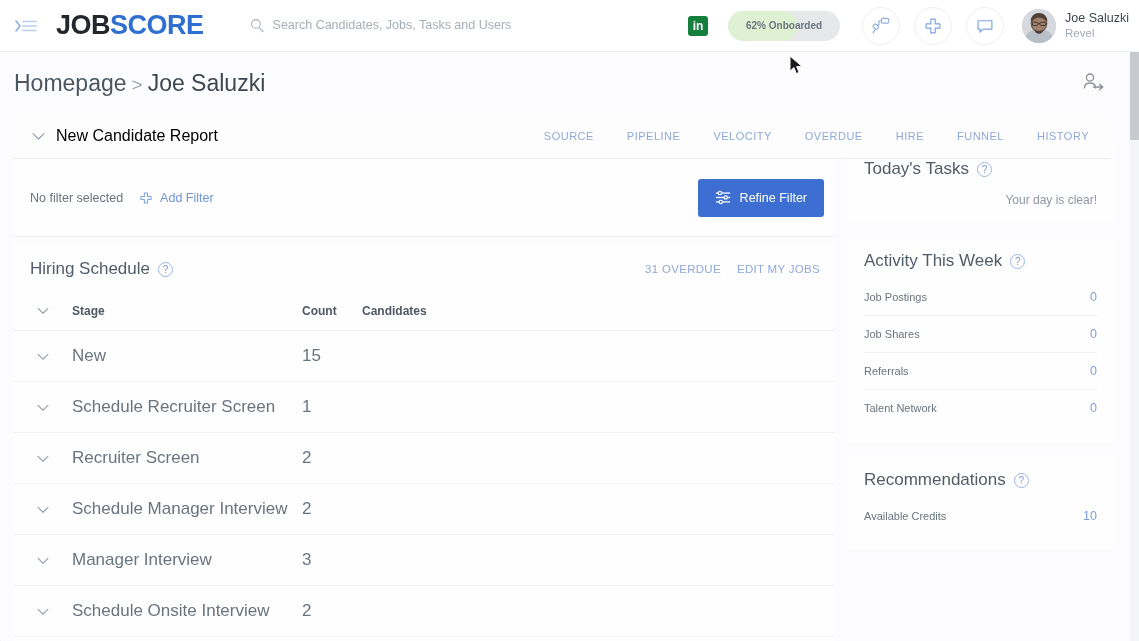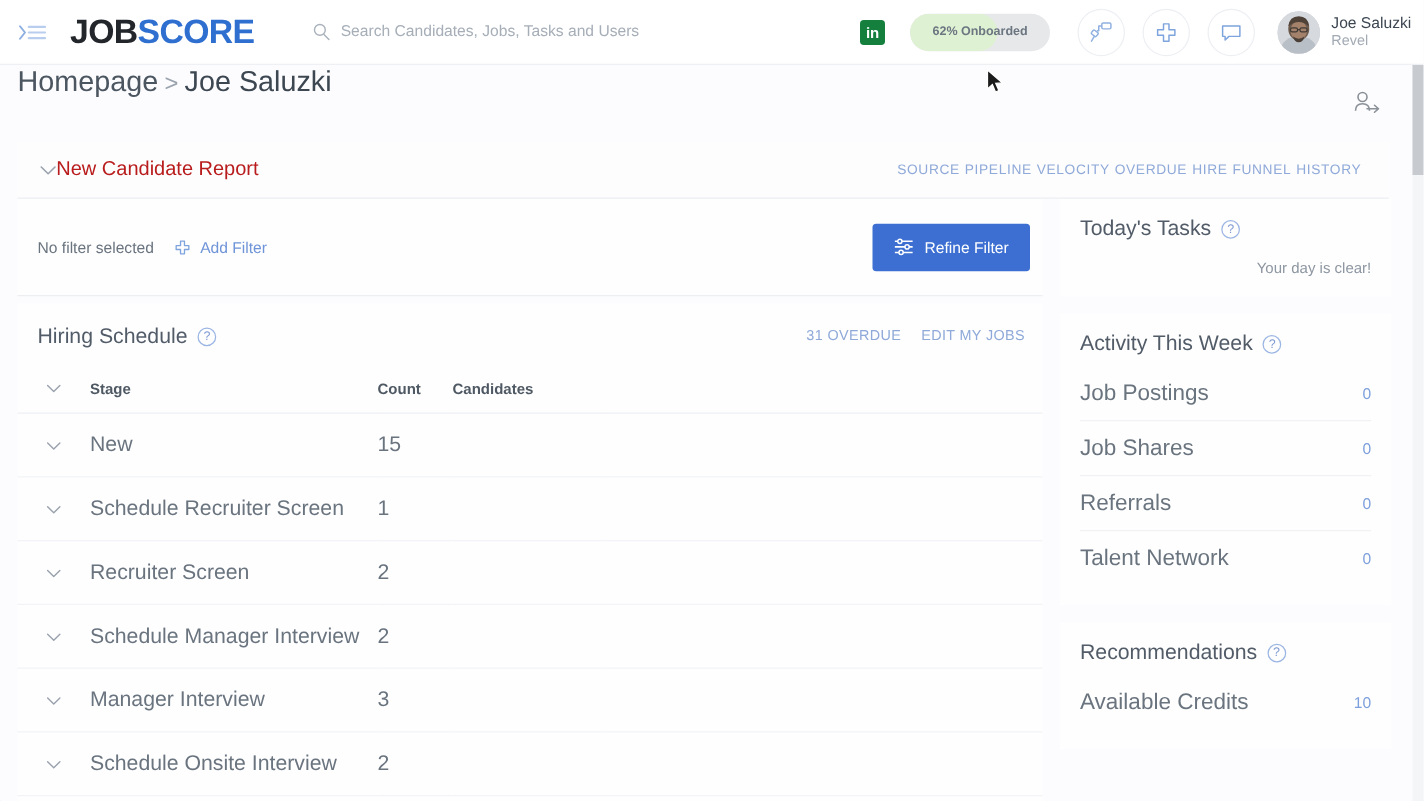--- a/index.html
+++ b/index.html
@@ -77,36 +77,36 @@
     background: #c9ccd2; position: relative;
   }
   .avatar .face { position: absolute; inset: 0; }
   .uname { line-height: 1.25; }
   .uname .n1 { font-size: 12.5px; color: #3d4752; display: block; }
   .uname .n2 { font-size: 11.5px; color: #a2aab4; display: block; }
 
   
   .crumbbar {
     position: absolute; top: 52px; left: 0; width: 1139px; height: 62px;
-    display: flex; z-index: 4;
+    display: flex; align-items: center; z-index: 4;
   }
   .crumb { margin-left: 14px; font-size: 23px; color: #4c5661; font-weight: 300; display: flex; align-items: baseline; gap: 5px; }
   .crumb .sep { color: #9aa3ad; font-size: 19px; }
   .crumb a { color: #4c5661; text-decoration: none; cursor: pointer; }
   .crumb .cur { color: #3d4752; }
   .crumb-action { position: absolute; right: 32px; top: 20px; cursor: pointer; }
 
   
   .reportbar {
     position: absolute; top: 114px; left: 14px; width: 1097px; height: 45px;
     background: #fdfdfe; border-bottom: 1px solid #eceef2;
     display: flex; align-items: center; z-index: 3;
   }
-  .rep-title { display: flex; align-items: center; margin-left: 18px; font-size: 16px; color: #b91c1c; font-weight: 300; cursor: pointer; }
-  .rep-tabs { margin-left: auto; display: flex; gap: 4px; padding-right: 22px; }
+  .rep-title { display: flex; align-items: center; gap: 11px; margin-left: 18px; font-size: 16px; color: #000000; font-weight: 300; cursor: pointer; }
+  .rep-tabs { margin-left: auto; display: flex; gap: 33px; padding-right: 22px; }
   .rep-tabs span {
     font-size: 11px; color: #8fa9d8; letter-spacing: .5px; cursor: pointer; white-space: nowrap;
   }
 
   
   .filtercard {
     position: absolute; top: 159px; left: 14px; width: 820px; height: 78px;
     background: #fefefe; border-bottom: 1px solid #eceef2;
     display: flex; align-items: center; z-index: 2;
   }
@@ -146,27 +146,27 @@
     border-bottom: 1px solid #f2f3f6;
   }
   .col-caret { width: 58px; text-align: center !important; }
   .col-stage { width: 230px; }
   .col-count { width: 60px; }
   .col-cand  { width: 120px; }
   td.count { color: #7e9fdd; }
   .caret { cursor: pointer; display: inline-block; }
 
   
-  .rightcol { position: absolute; top: 159px; left: 848px; width: 265px; z-index: 2; }
+  .rightcol { position: absolute; top: 145px; left: 848px; width: 265px; z-index: 2; }
   .panel { background: #fefefe; margin-bottom: 14px; padding: 14px 16px 16px 16px; }
   .panel-title { font-size: 17px; color: #525c68; font-weight: 300; display: flex; align-items: center; gap: 8px; }
   .tasks-empty { font-size: 12px; color: #8d96a1; text-align: right; margin-top: 14px; }
   .kv { display: flex; align-items: center; justify-content: space-between; padding: 11px 0; border-bottom: 1px solid #f1f2f5; }
   .kv:last-child { border-bottom: none; }
-  .kv .k { font-size: 18px; color: #6a747f; text-align: right; }
+  .kv .k { font-size: 11px; color: #6a747f; text-align: right; }
   .kv .v { font-size: 12.5px; color: #7e9fdd; }
   .panel .list-first { margin-top: 8px; }
 
   
   .scrollbar { position: absolute; right: 0; top: 52px; width: 9px; height: 589px; background: #f4f5f7; z-index: 7; }
   .scrollbar .thumb { position: absolute; top: 0; left: 0; width: 9px; height: 88px; background: #c7cace; border-radius: 0; cursor: pointer; }
 
   
   .cursor { position: absolute; left: 789px; top: 55px; z-index: 20; pointer-events: none; }
 </style>

